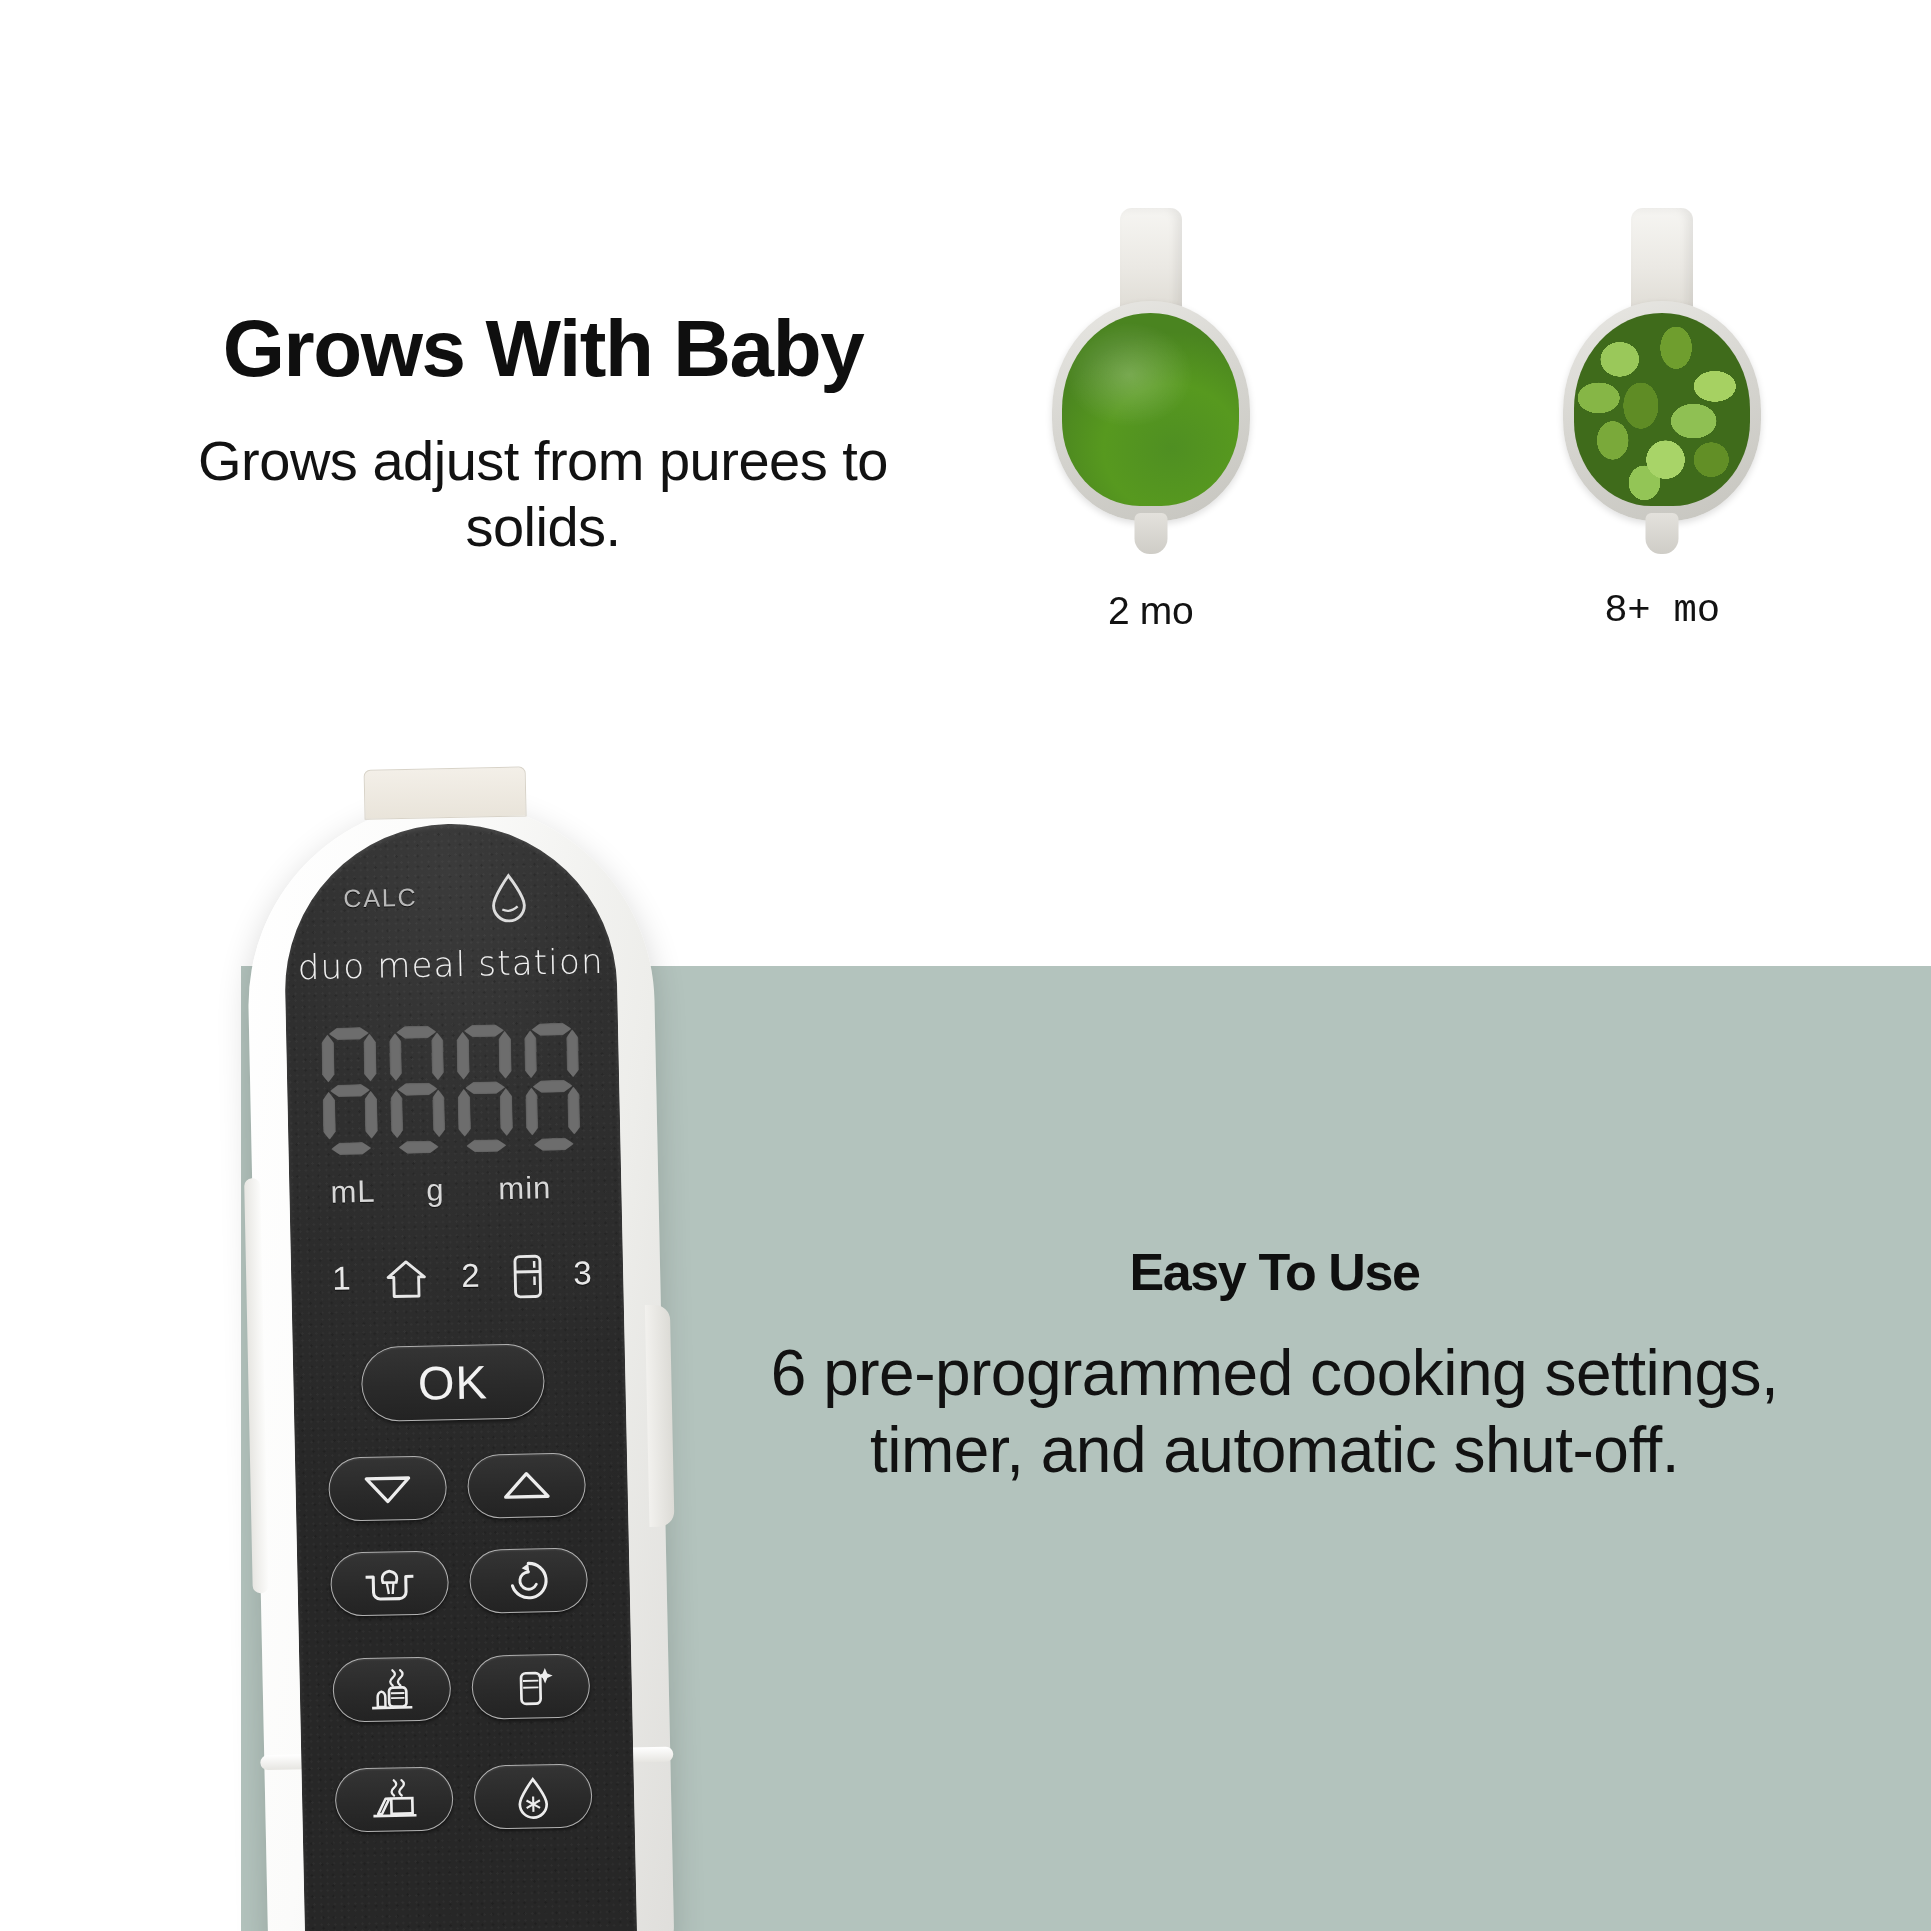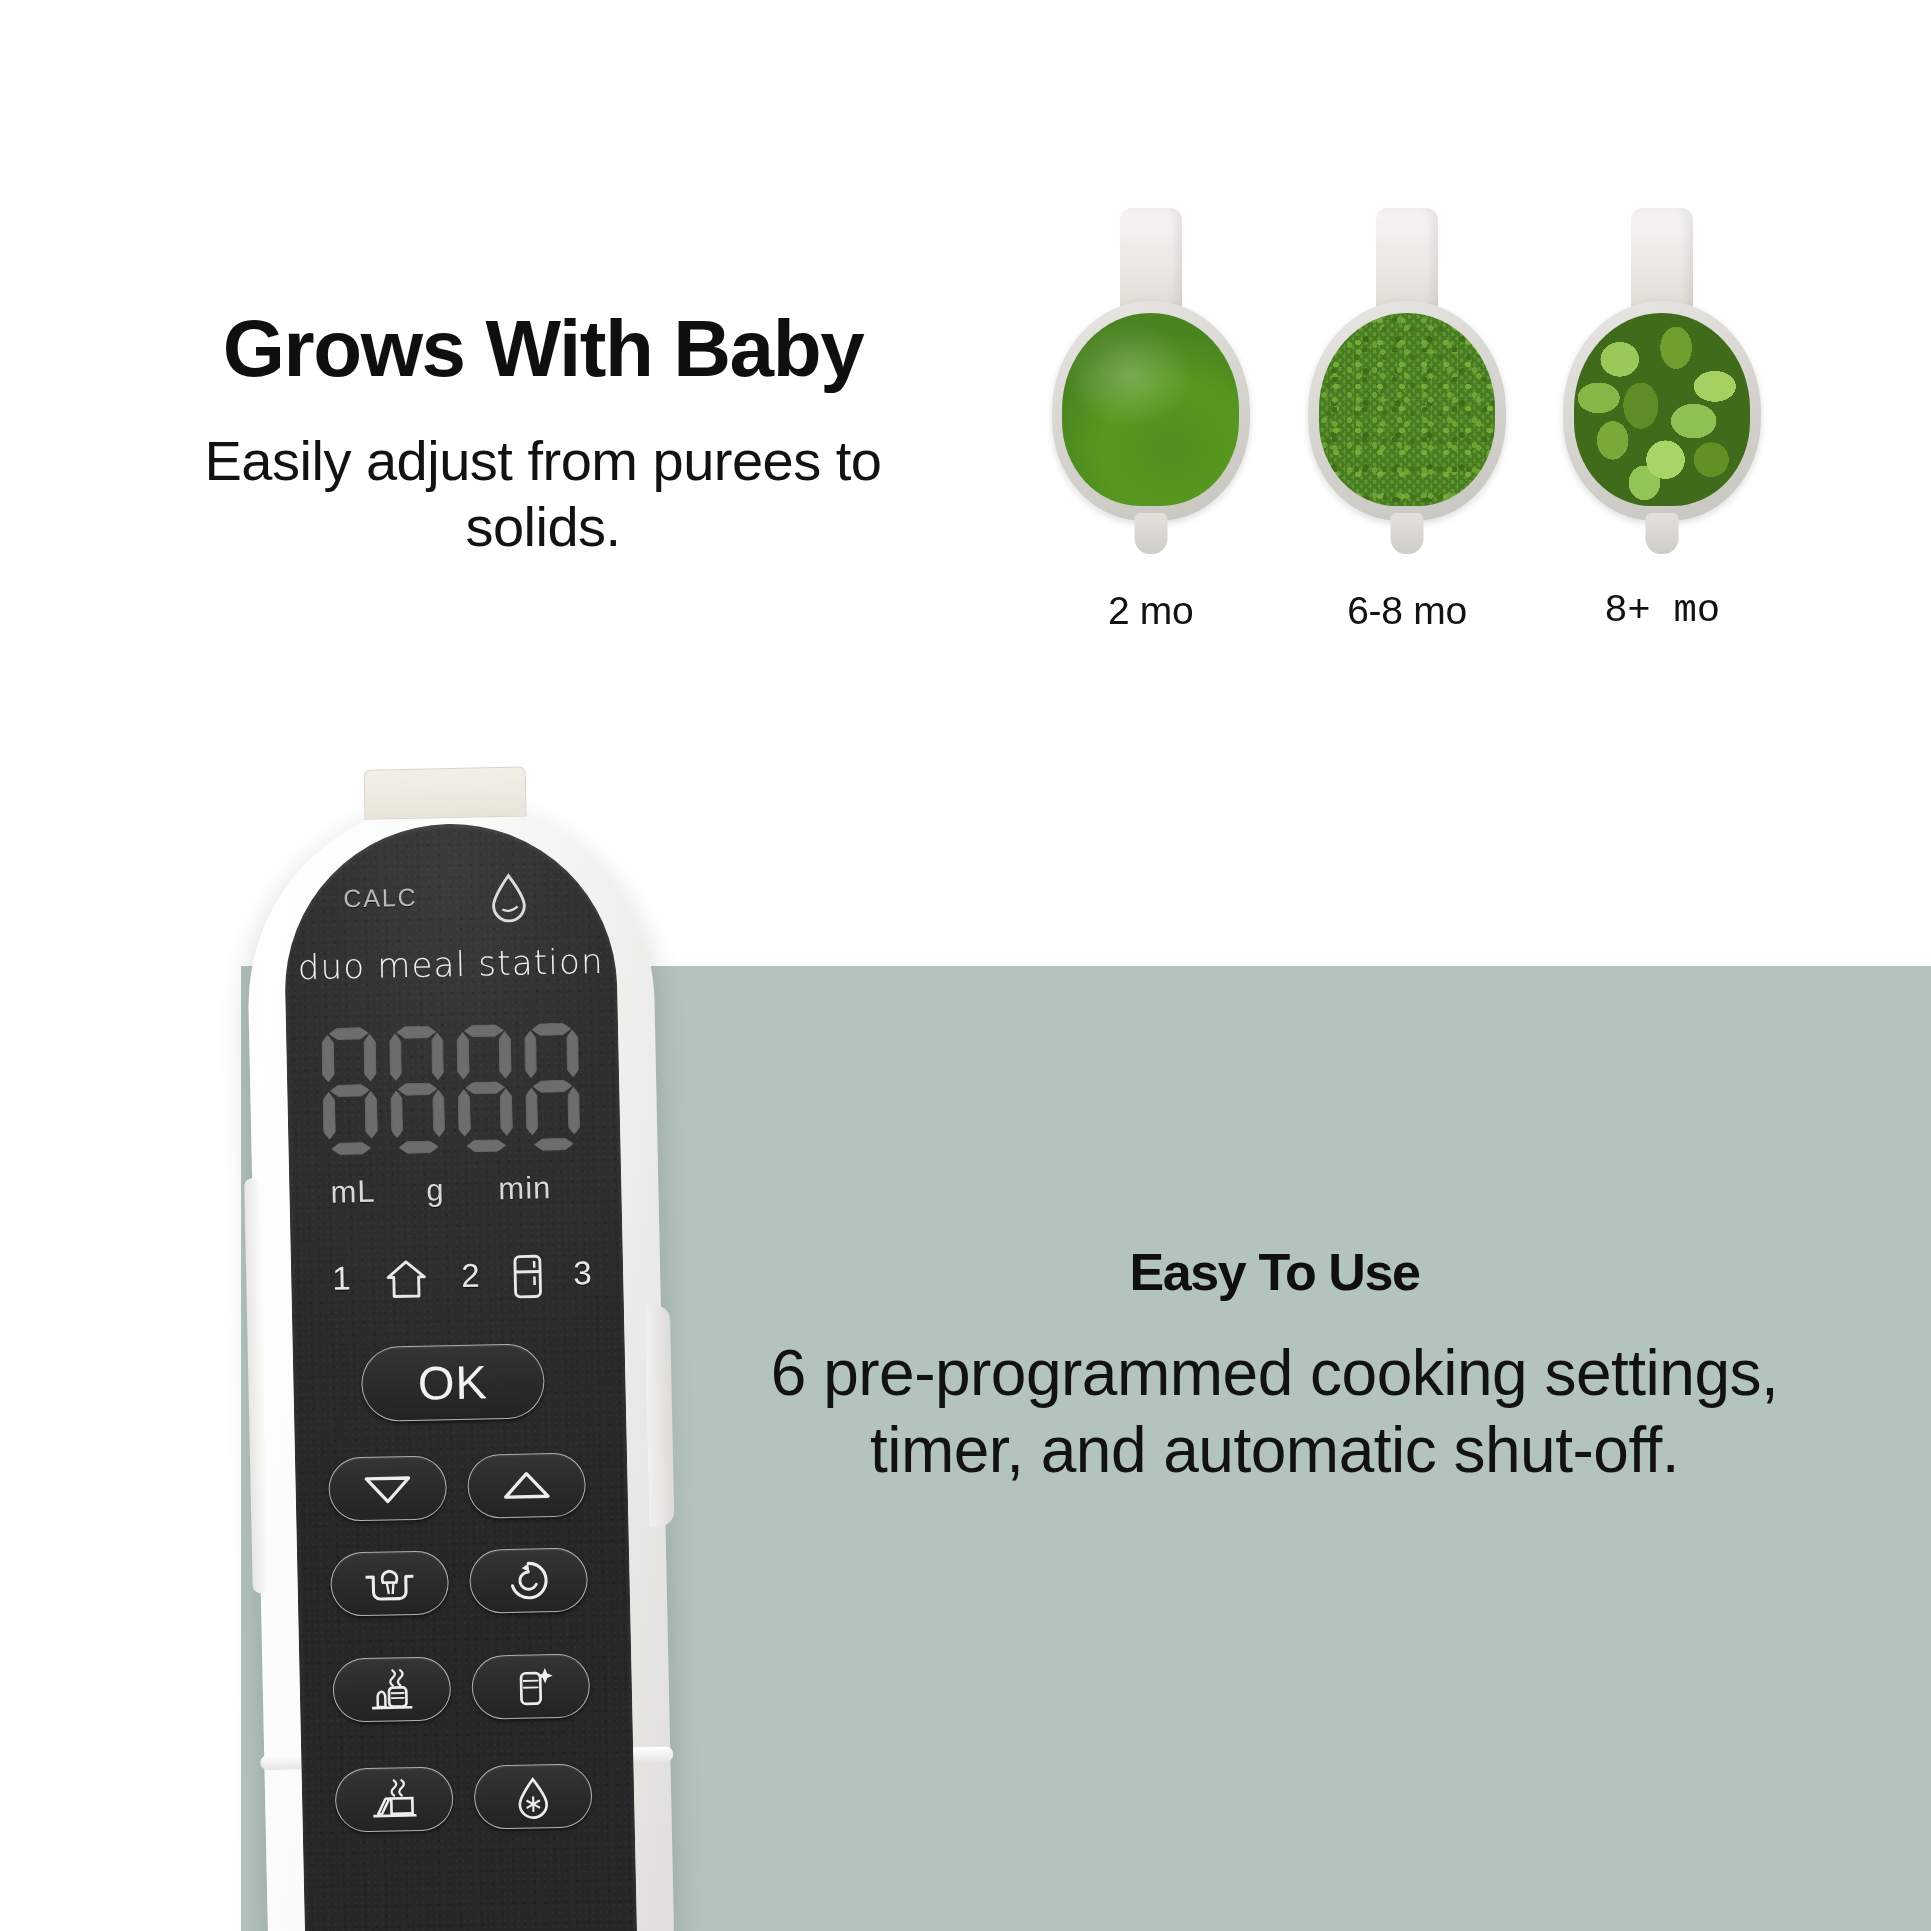--- a/index.html
+++ b/index.html
@@ -256,46 +256,36 @@
 <body>
 
 <div id="bg-top"></div>
 <div id="bg-bottom"></div>
 <div id="bg-left-white"></div>
 
 <section id="panel-grows">
 
   <div id="grows-text">
     <h1 id="grows-title">Grows With Baby</h1>
-    <p id="grows-sub">Easily adjust from purees to solids.</p>
+    <p id="grows-sub">Grows adjust from purees to solids.</p>
   </div>
 
   <div id="jars">
 
     <div class="jar-col c0">
       <div class="jar-wrap">
         <div class="jar-stem"></div>
         <div class="jar-bowl">
           <div class="jar-food food-smooth"></div>
         </div>
         <div class="jar-foot"></div>
       </div>
       <div class="jar-label">2 mo</div>
     </div>
 
-    <div class="jar-col c1">
-      <div class="jar-wrap">
-        <div class="jar-stem"></div>
-        <div class="jar-bowl">
-          <div class="jar-food food-fine"></div>
-        </div>
-        <div class="jar-foot"></div>
-      </div>
-      <div class="jar-label">6-8 mo</div>
-    </div>
 
     <div class="jar-col c2">
       <div class="jar-wrap">
         <div class="jar-stem"></div>
         <div class="jar-bowl">
           <div class="jar-food food-chunk"></div>
         </div>
         <div class="jar-foot"></div>
       </div>
       <div class="jar-label">8+ mo</div>

